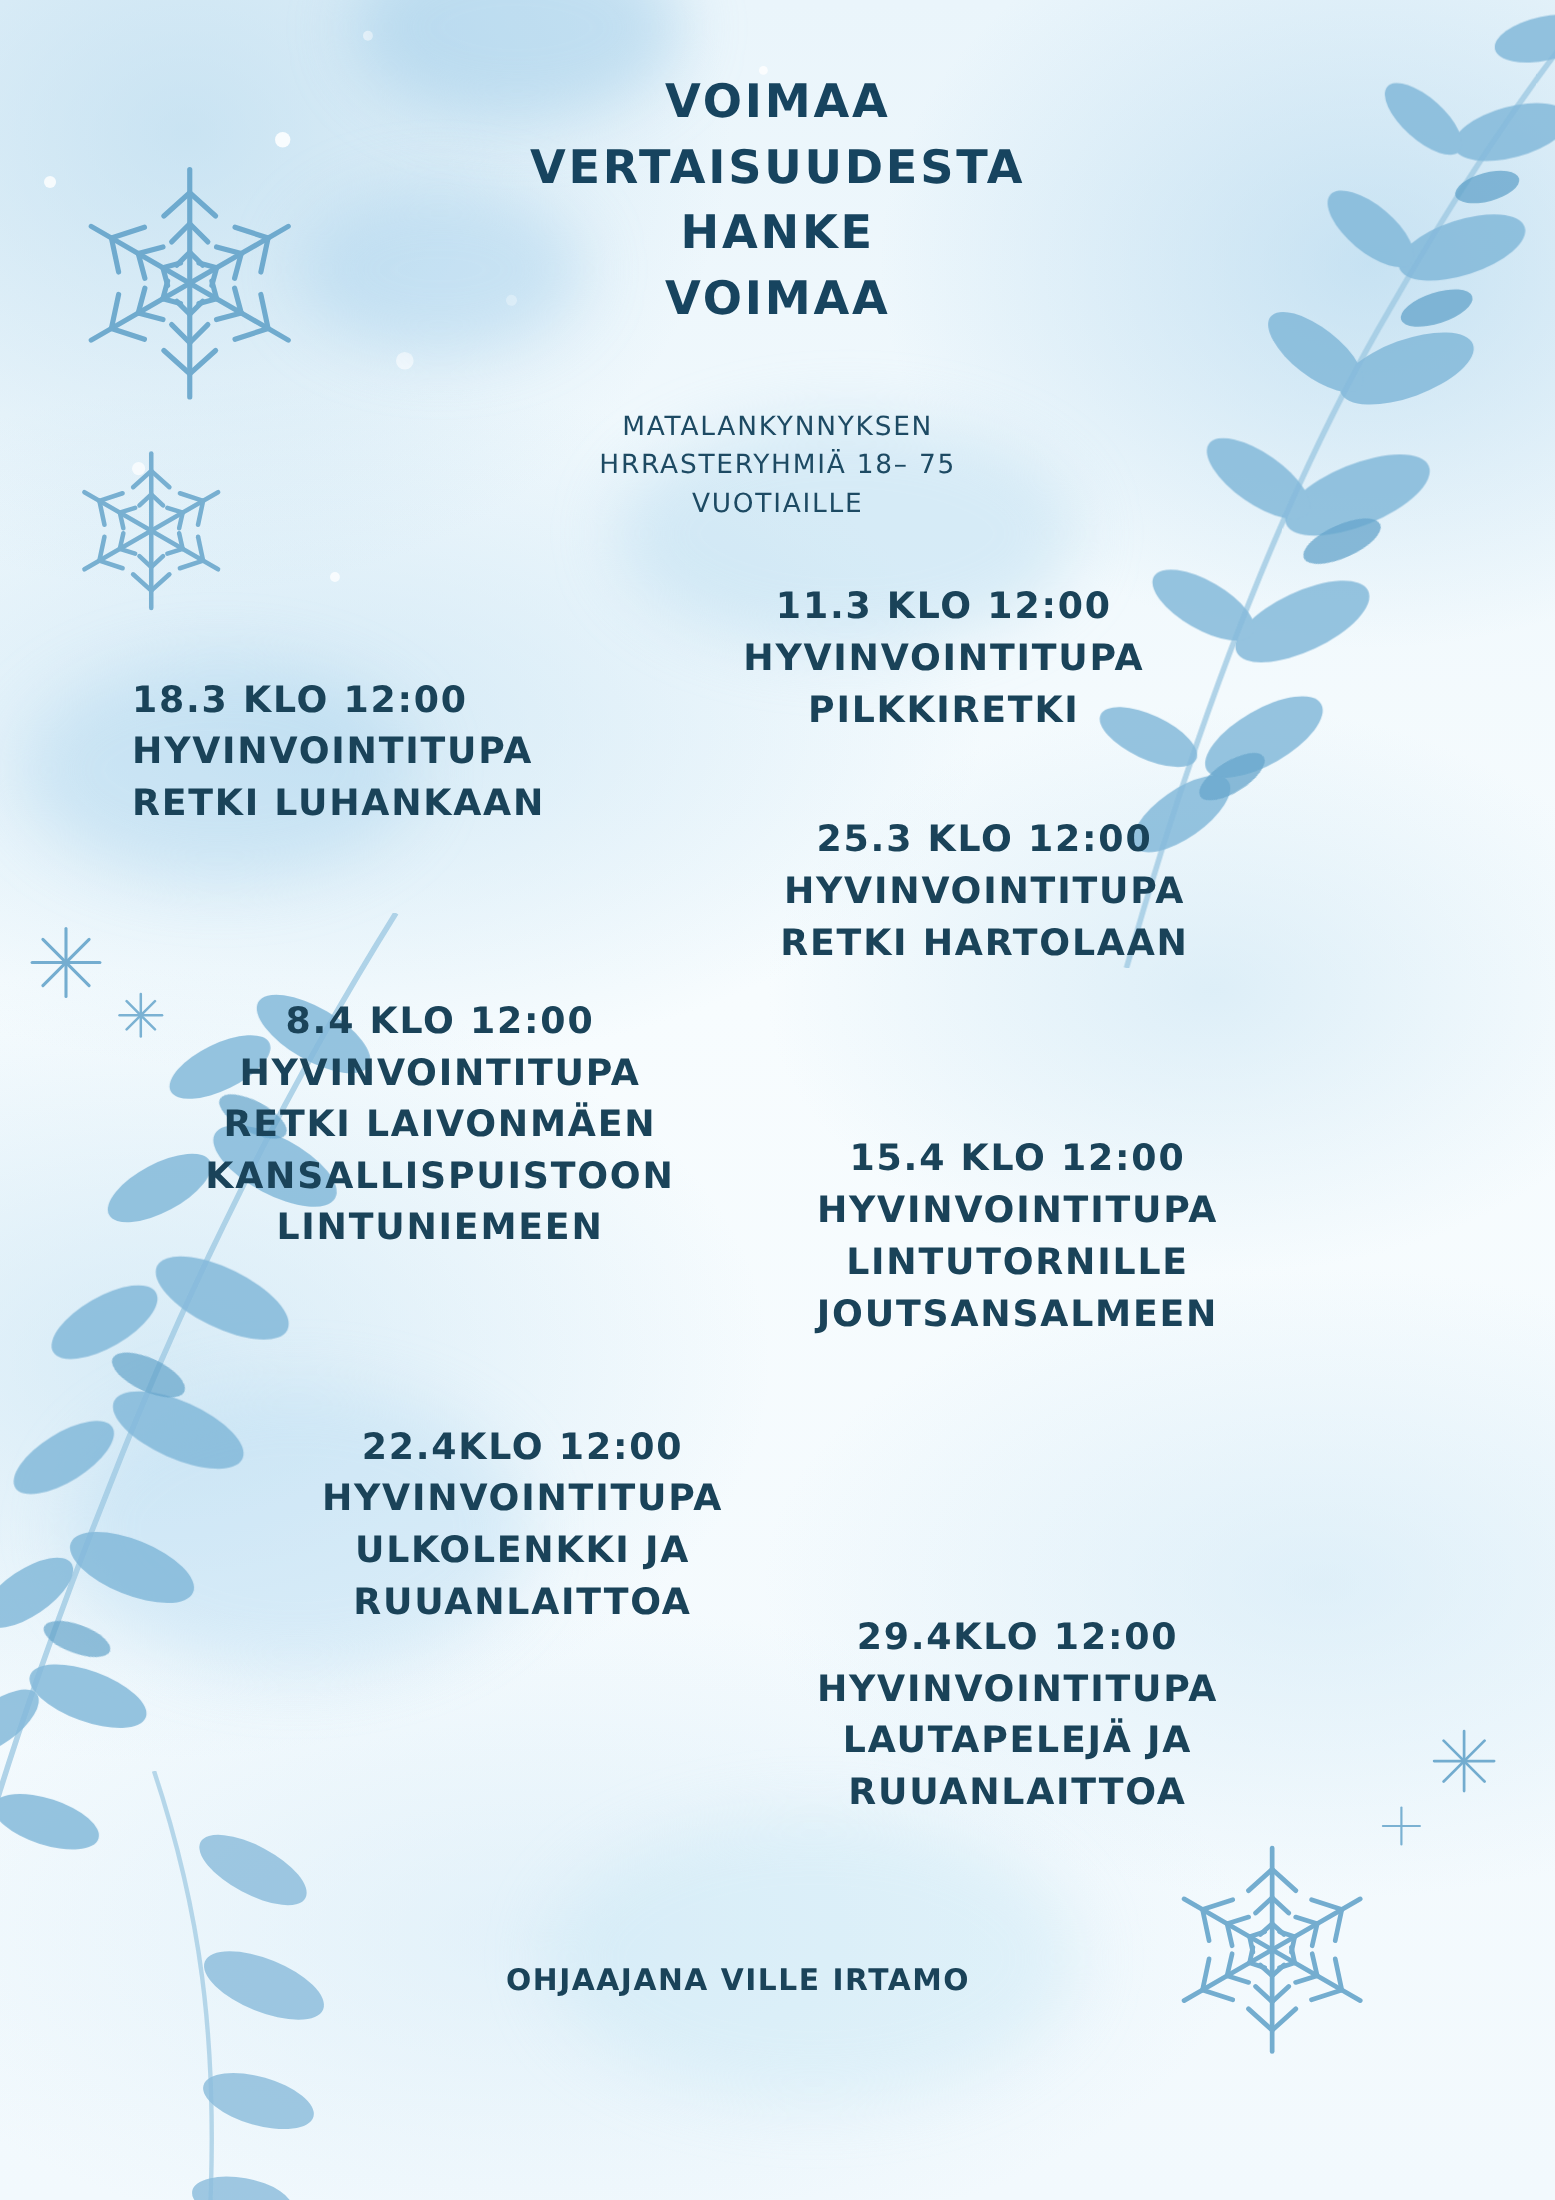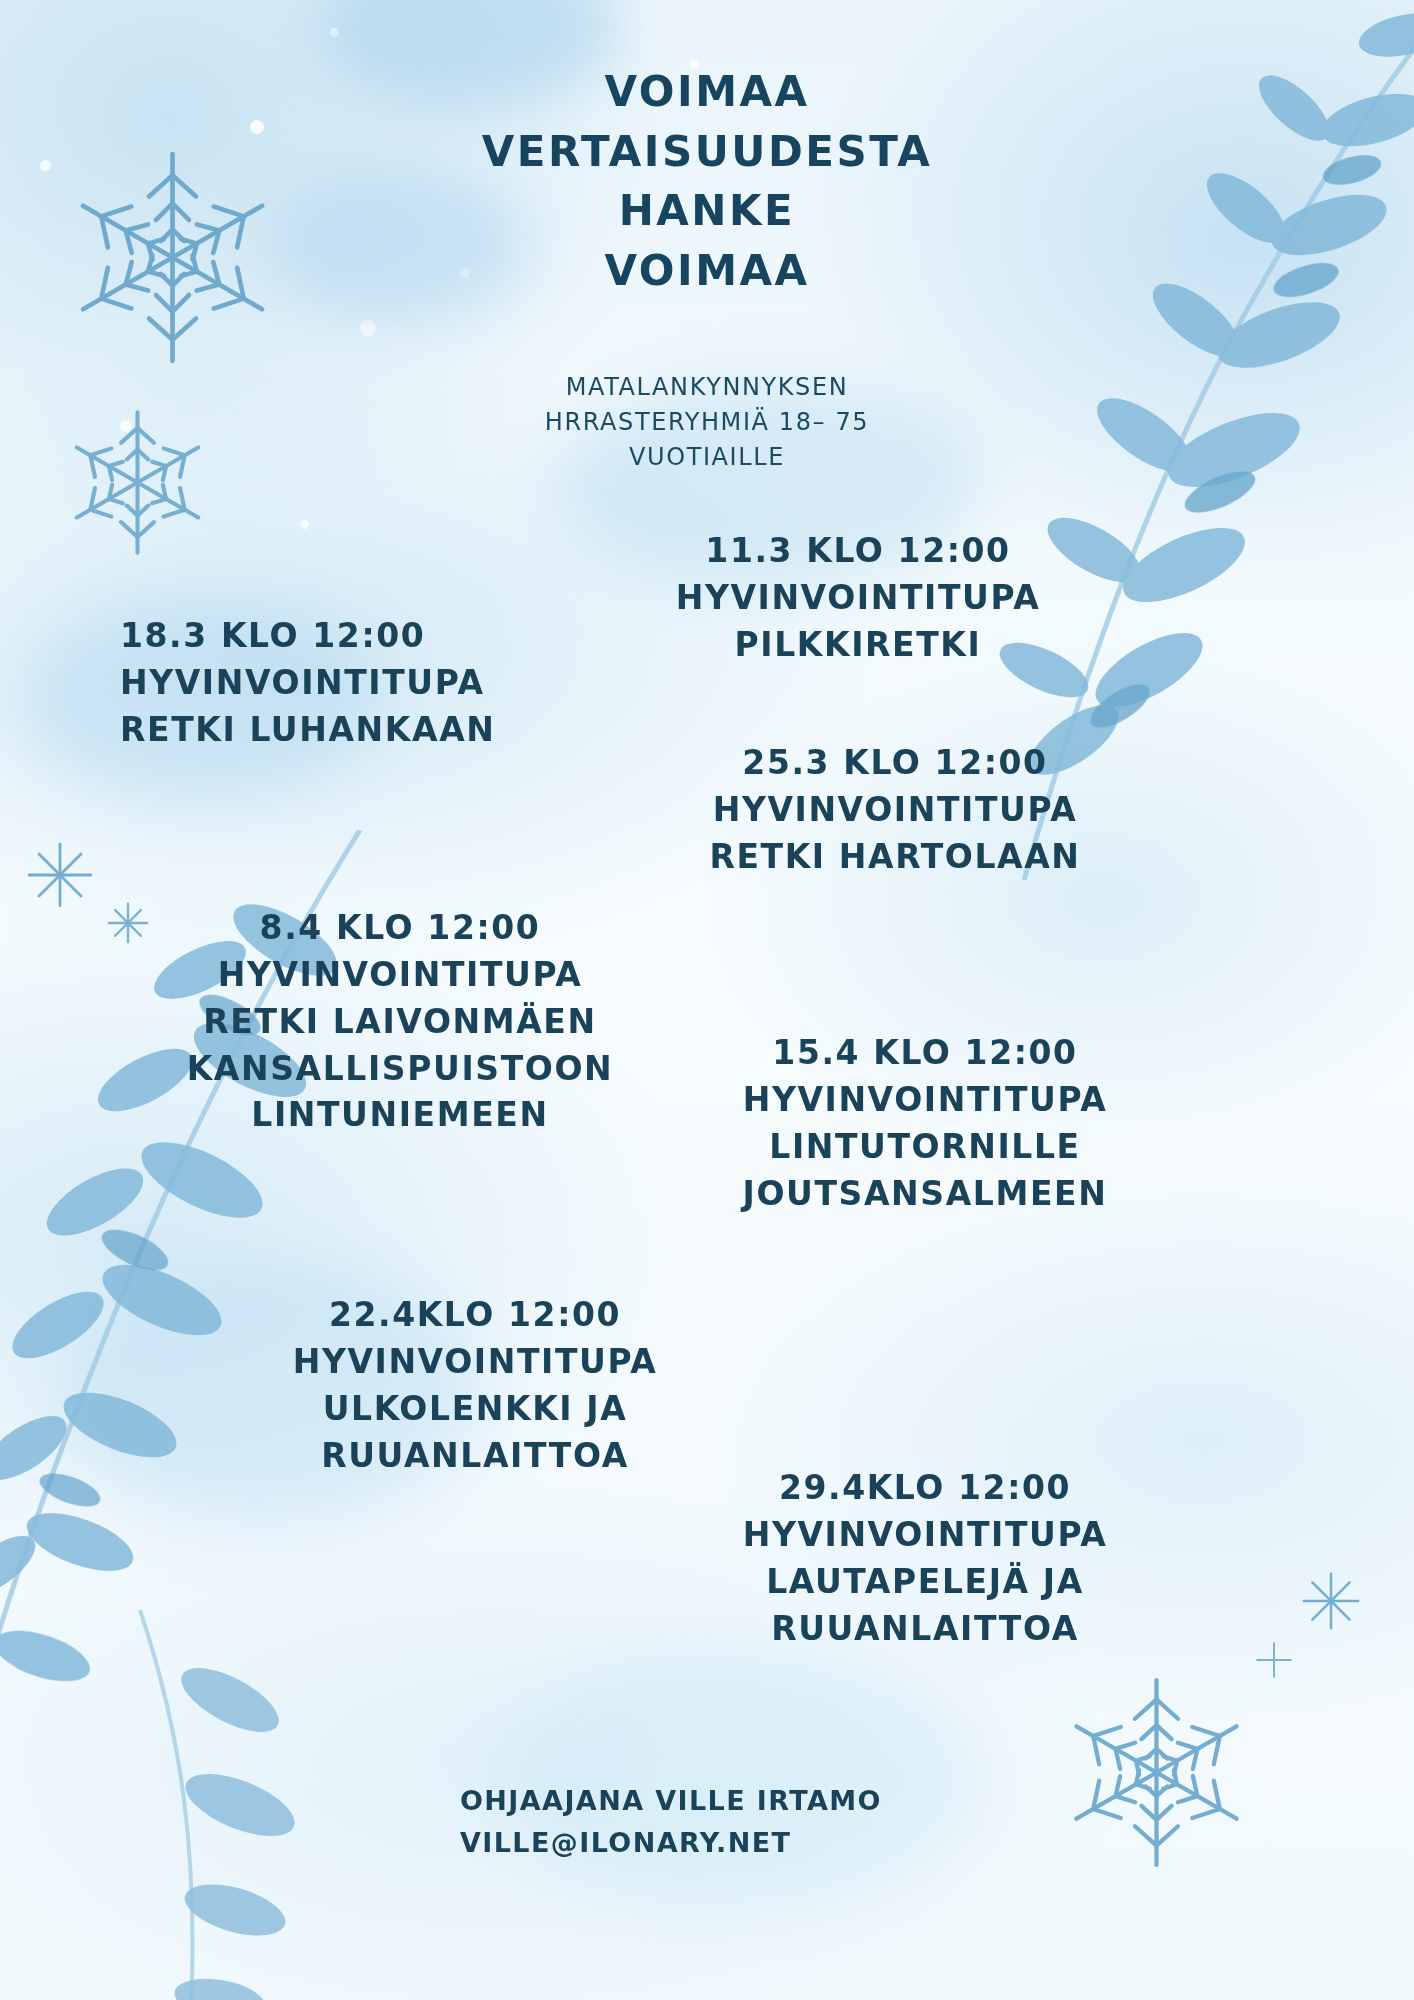--- a/index.html
+++ b/index.html
@@ -450,17 +450,16 @@
       <span class="evt-what">HYVINVOINTITUPA ULKOLENKKI JA RUUANLAITTOA</span>
     </div>
 
     <div class="event ev-7">
       <span class="evt-when">29.4KLO 12:00</span>
       <span class="evt-what">HYVINVOINTITUPA LAUTAPELEJÄ JA RUUANLAITTOA</span>
     </div>
 
     <div class="footer">
       <span>OHJAAJANA VILLE IRTAMO</span>
-      <span>VILLE@ILONARY.NET</span>
     </div>
 
   </div>
 </div>
 
 </body></html>

